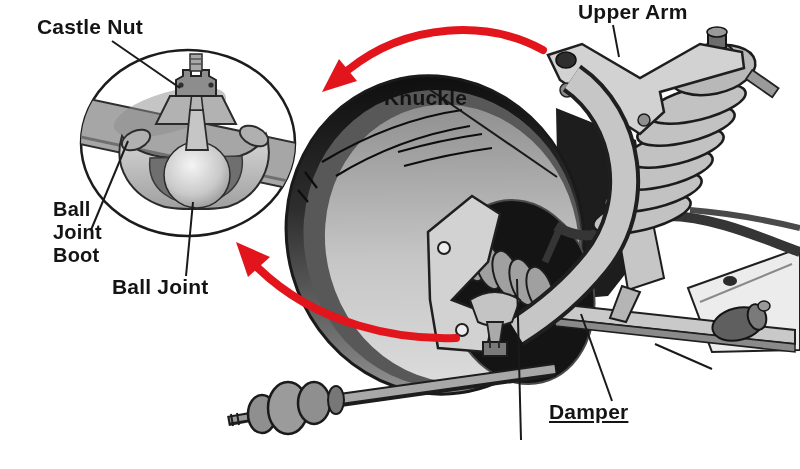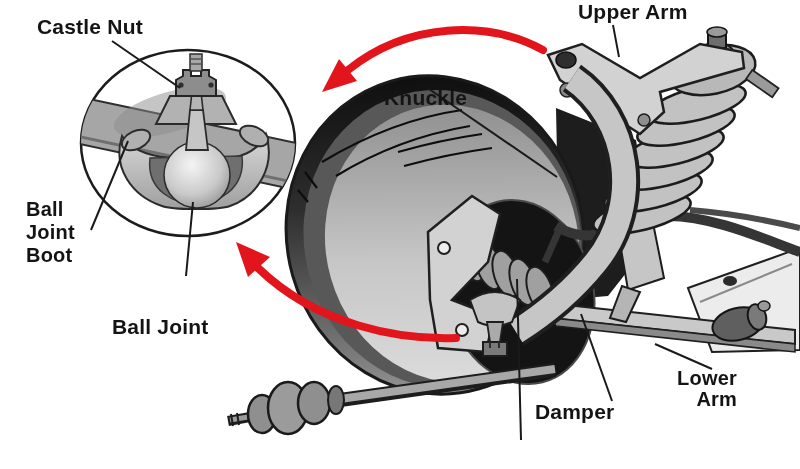--- a/index.html
+++ b/index.html
@@ -3,28 +3,28 @@
 <meta charset="utf-8">
 <style>
   html,body{margin:0;padding:0;background:#fff;}
   #stage{position:relative;width:800px;height:469px;background:#fff;overflow:hidden;
          font-family:"Liberation Sans",sans-serif;}
   #art{position:absolute;left:0;top:0;}
   .label{position:absolute;font-weight:700;color:#141414;letter-spacing:.2px;
          white-space:nowrap;line-height:1.05;}
   .fs21{font-size:21px;}
   .fs20{font-size:20px;}
-  .wrap{white-space:normal;}
+  .wrap{white-space:normal;margin-left:27px;}
   #lbl-castle-nut{left:37px;top:16px;}
   #lbl-ball-joint-boot{left:26px;top:198px;width:62px;line-height:23px;}
-  #lbl-ball-joint{left:112px;top:276px;margin-top:40px;}
+  #lbl-ball-joint{left:112px;top:276px;}
   #lbl-knuckle{left:384px;top:61px;margin-top:26px;}
   #lbl-upper-arm{left:556px;top:1px;margin-left:22px;}
   #lbl-lower-arm{left:675px;top:368px;width:62px;text-align:right;line-height:21px;}
-  #lbl-damper{left:535px;top:401px;}
+  #lbl-damper{left:549px;top:401px;text-decoration:underline;}
   #lbl-driveshaft-boot{left:437px;top:439px;}
 </style>
 </head>
 <body>
 
 <div id="stage">
 
   <svg id="art" width="800" height="469" viewBox="0 0 800 469">
     <defs>
       <linearGradient id="treadGrad" x1="0.55" y1="0" x2="0.3" y2="1">
@@ -224,15 +224,14 @@
       <line x1="612" y1="401" x2="581" y2="314"></line>
       <line x1="521" y1="440" x2="517" y2="279"></line>
     </g>
   </svg>
 
   <div id="lbl-castle-nut" class="label fs21">Castle Nut</div>
   <div id="lbl-ball-joint-boot" class="label fs20 wrap">Ball Joint Boot</div>
   <div id="lbl-ball-joint" class="label fs21">Ball Joint</div>
   <div id="lbl-knuckle" class="label fs21">Knuckle</div>
   <div id="lbl-upper-arm" class="label fs21">Upper Arm</div>
-  <div id="lbl-lower-arm" class="label fs20 wrap">Lower Arm</div>
   <div id="lbl-damper" class="label fs21">Damper</div>
 </div>
 
 </body></html>

